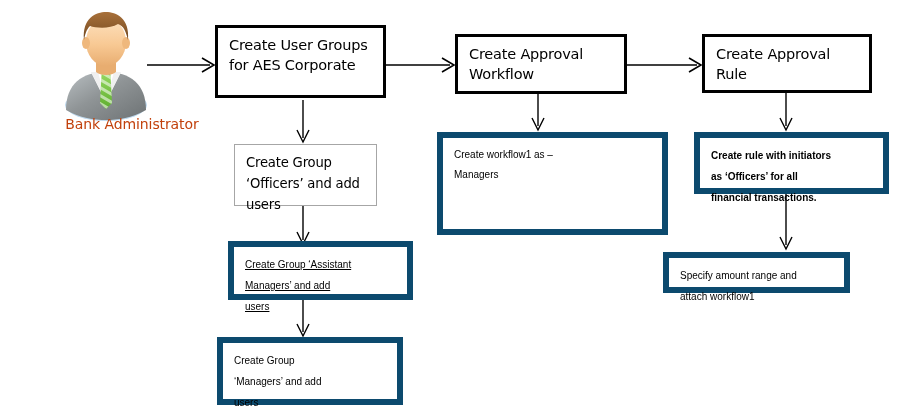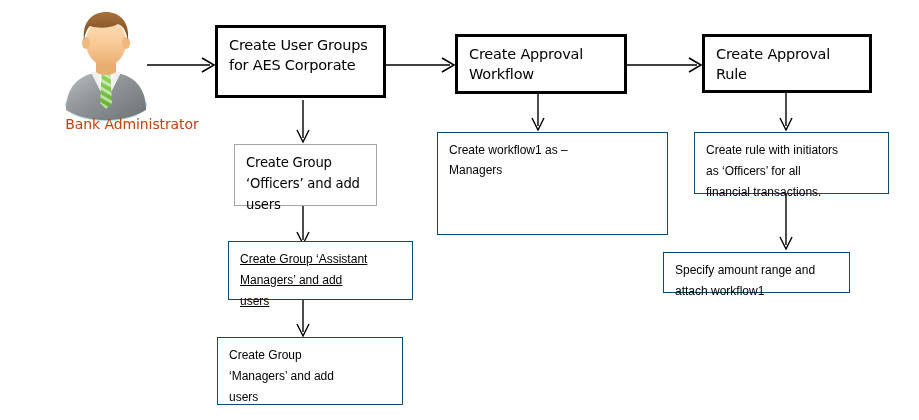--- a/index.html
+++ b/index.html
@@ -25,23 +25,23 @@
   }
   .node-main {
     border: 3px solid #000000;
     font-family: "DejaVu Sans", sans-serif;
     font-size: 14.5px;
     line-height: 20px;
     padding: 7px 0 0 11px;
     letter-spacing: -0.2px;
   }
   .node-sub {
-    border: 1px solid #0c4a6e;
+    border: 6px solid #0c4a6e;
     font-family: "Liberation Sans", sans-serif;
-    font-size: 12px;
+    font-size: 10px;
     line-height: 21px;
     padding: 7px 0 0 11px;
   }
   .node-sub-alt {
     border: 1px solid #a6a6a6;
     font-family: "DejaVu Sans", sans-serif;
     font-size: 13.2px;
     line-height: 21px;
     padding: 7px 0 0 11px;
     letter-spacing: -0.2px;
@@ -230,21 +230,21 @@
     <span class="node-text">Create Group
 ‘Managers’ and add
 users</span>
   </div>
 
   <div class="node node-sub" style="left:437px; top:132px; width:231px; height:103px; line-height:20px;">
     <div>Create workflow1 as –</div>
     <div>Managers</div>
   </div>
 
-  <div class="node node-sub" style="left:694px; top:132px; width:195px; height:62px;">
+  <div class="node node-sub" style="left:694px; top:132px; width:195px; height:62px;font-weight:bold;">
     <span class="node-text">Create rule with initiators
 as ‘Officers’ for all
 financial transactions.</span>
   </div>
 
   <div class="node node-sub" style="left:663px; top:252px; width:187px; height:41px;">
     <span class="node-text">Specify amount range and
 attach workflow1</span>
   </div>
 

